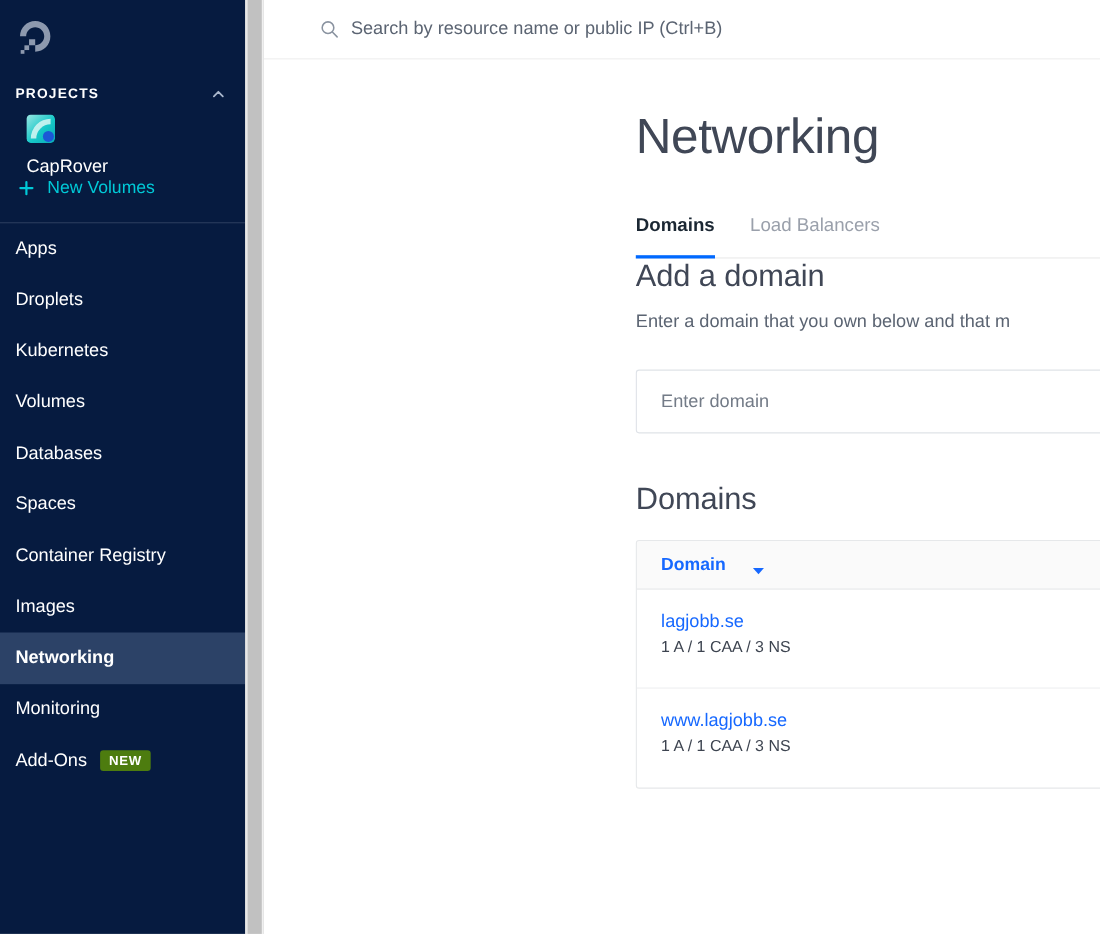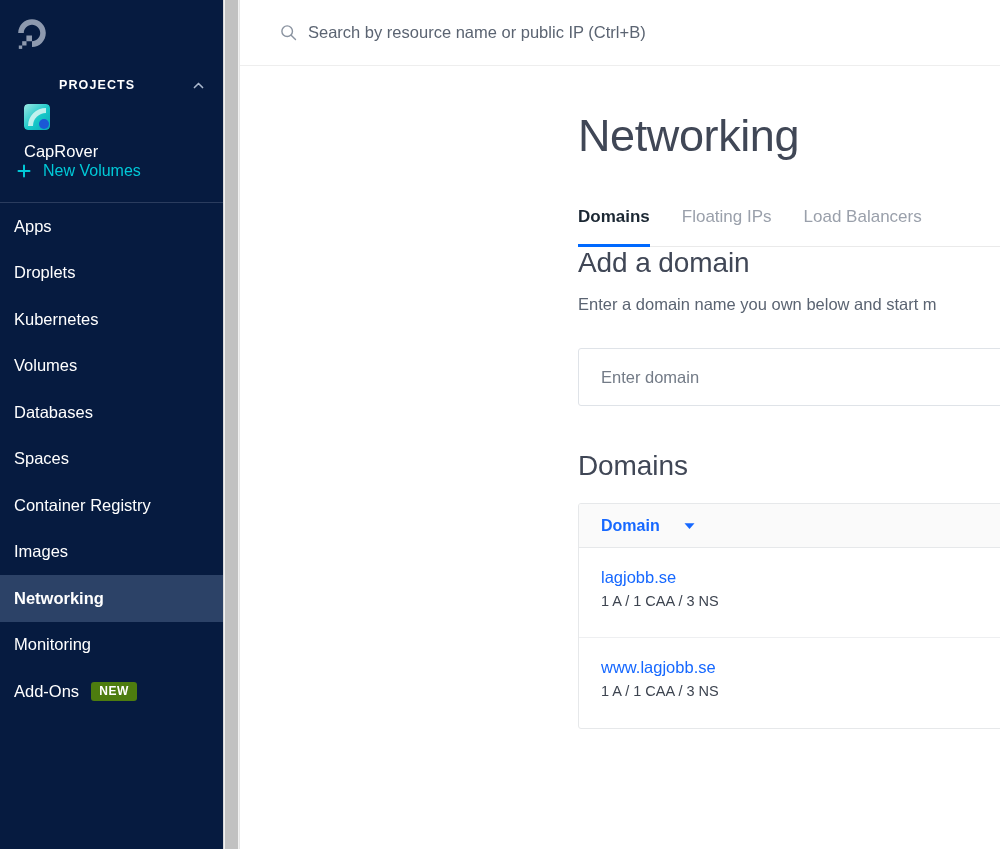--- a/index.html
+++ b/index.html
@@ -39,21 +39,20 @@
     padding-left: 14px;
   }
   .do-logo { width: 36px; height: 36px; display: block; }
 
   .nav-section-header {
     display: flex;
     align-items: center;
     justify-content: space-between;
     padding: 0 18px 0 14px;
     height: 38px;
-    margin-left: 45px;
   }
   .nav-section-title {
     font-size: 12.5px;
     font-weight: bold;
     letter-spacing: 1.1px;
     color: #ffffff;
   }
   .chevron-up {
     width: 13px;
     height: 13px;
@@ -158,25 +157,25 @@
   
   .main {
     flex: 1;
     height: 849px;
     background: #ffffff;
     position: relative;
     overflow: hidden;
   }
 
   .topbar {
-    height: 66px;
+    height: 54px;
     border-bottom: 1px solid #eeeeee;
     display: flex;
     align-items: center;
-    padding-left: 40px;
+    padding-left: 51px;
   }
   .search-wrap {
     display: flex;
     align-items: center;
     gap: 11px;
   }
   .search-icon {
     width: 17px;
     height: 17px;
     display: block;
@@ -276,21 +275,21 @@
   .table-head {
     background: #fafafa;
     border-bottom: 1px solid #e6e8ea;
     height: 44px;
     display: flex;
     align-items: center;
     padding-left: 22px;
   }
   .th-domain {
     display: inline-flex;
-    align-items: center;
+    align-items: flex-end;
     gap: 24px;
     font-size: 16px;
     font-weight: bold;
     color: #1668ff;
     cursor: pointer;
   }
   .sort-caret {
     width: 11px;
     height: 8px;
     display: block;
@@ -417,26 +416,25 @@
         <input class="search-input" type="text" placeholder="Search by resource name or public IP (Ctrl+B)" style="">
       </div>
     </div>
 
     <div class="content">
 
       <h1 class="page-title">Networking</h1>
 
       <div class="tabs">
         <div class="tab active">Domains</div>
-        <div class="tab">Floating IPs</div>
         <div class="tab">Load Balancers</div>
       </div>
 
       <h2 class="section-heading">Add a domain</h2>
-      <p class="section-sub">Enter a domain name you own below and start m</p>
+      <p class="section-sub">Enter a domain that you own below and that m</p>
 
       <input class="domain-input" type="text" placeholder="Enter domain" style="">
 
       <h2 class="domains-heading">Domains</h2>
 
       <div class="table">
         <div class="table-head">
           <span class="th-domain">
             <span>Domain</span>
             <svg class="sort-caret" viewBox="0 0 11 8" aria-hidden="true">

